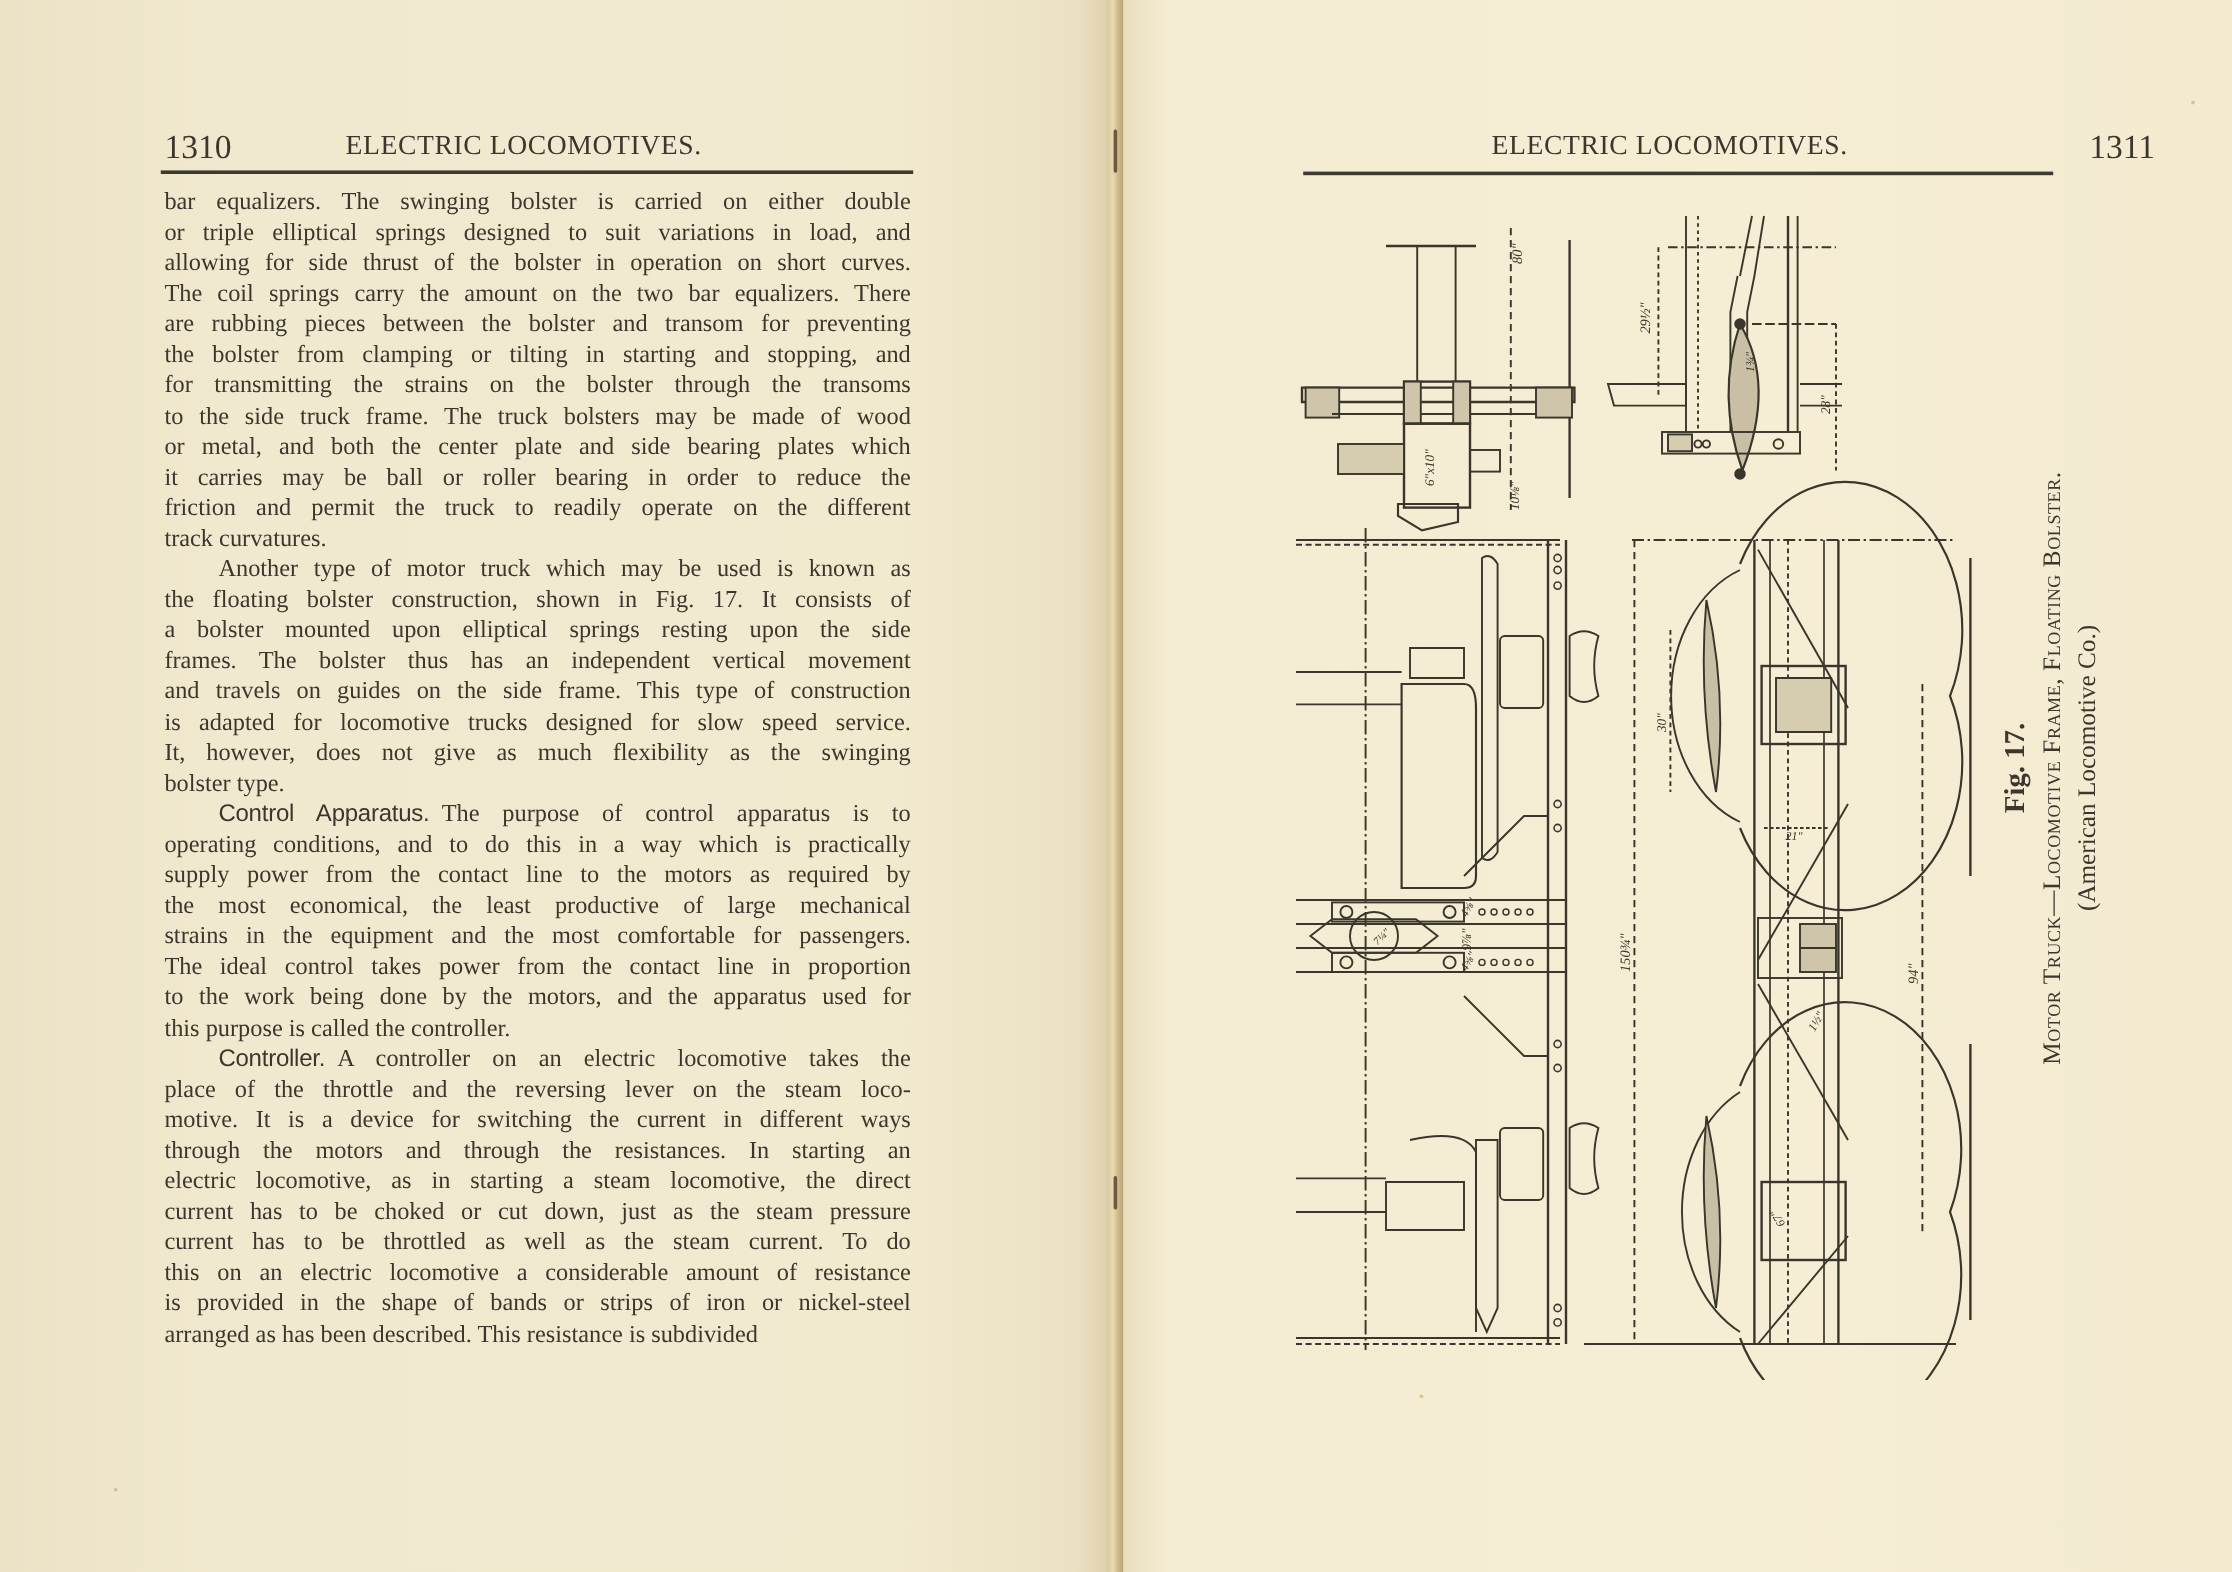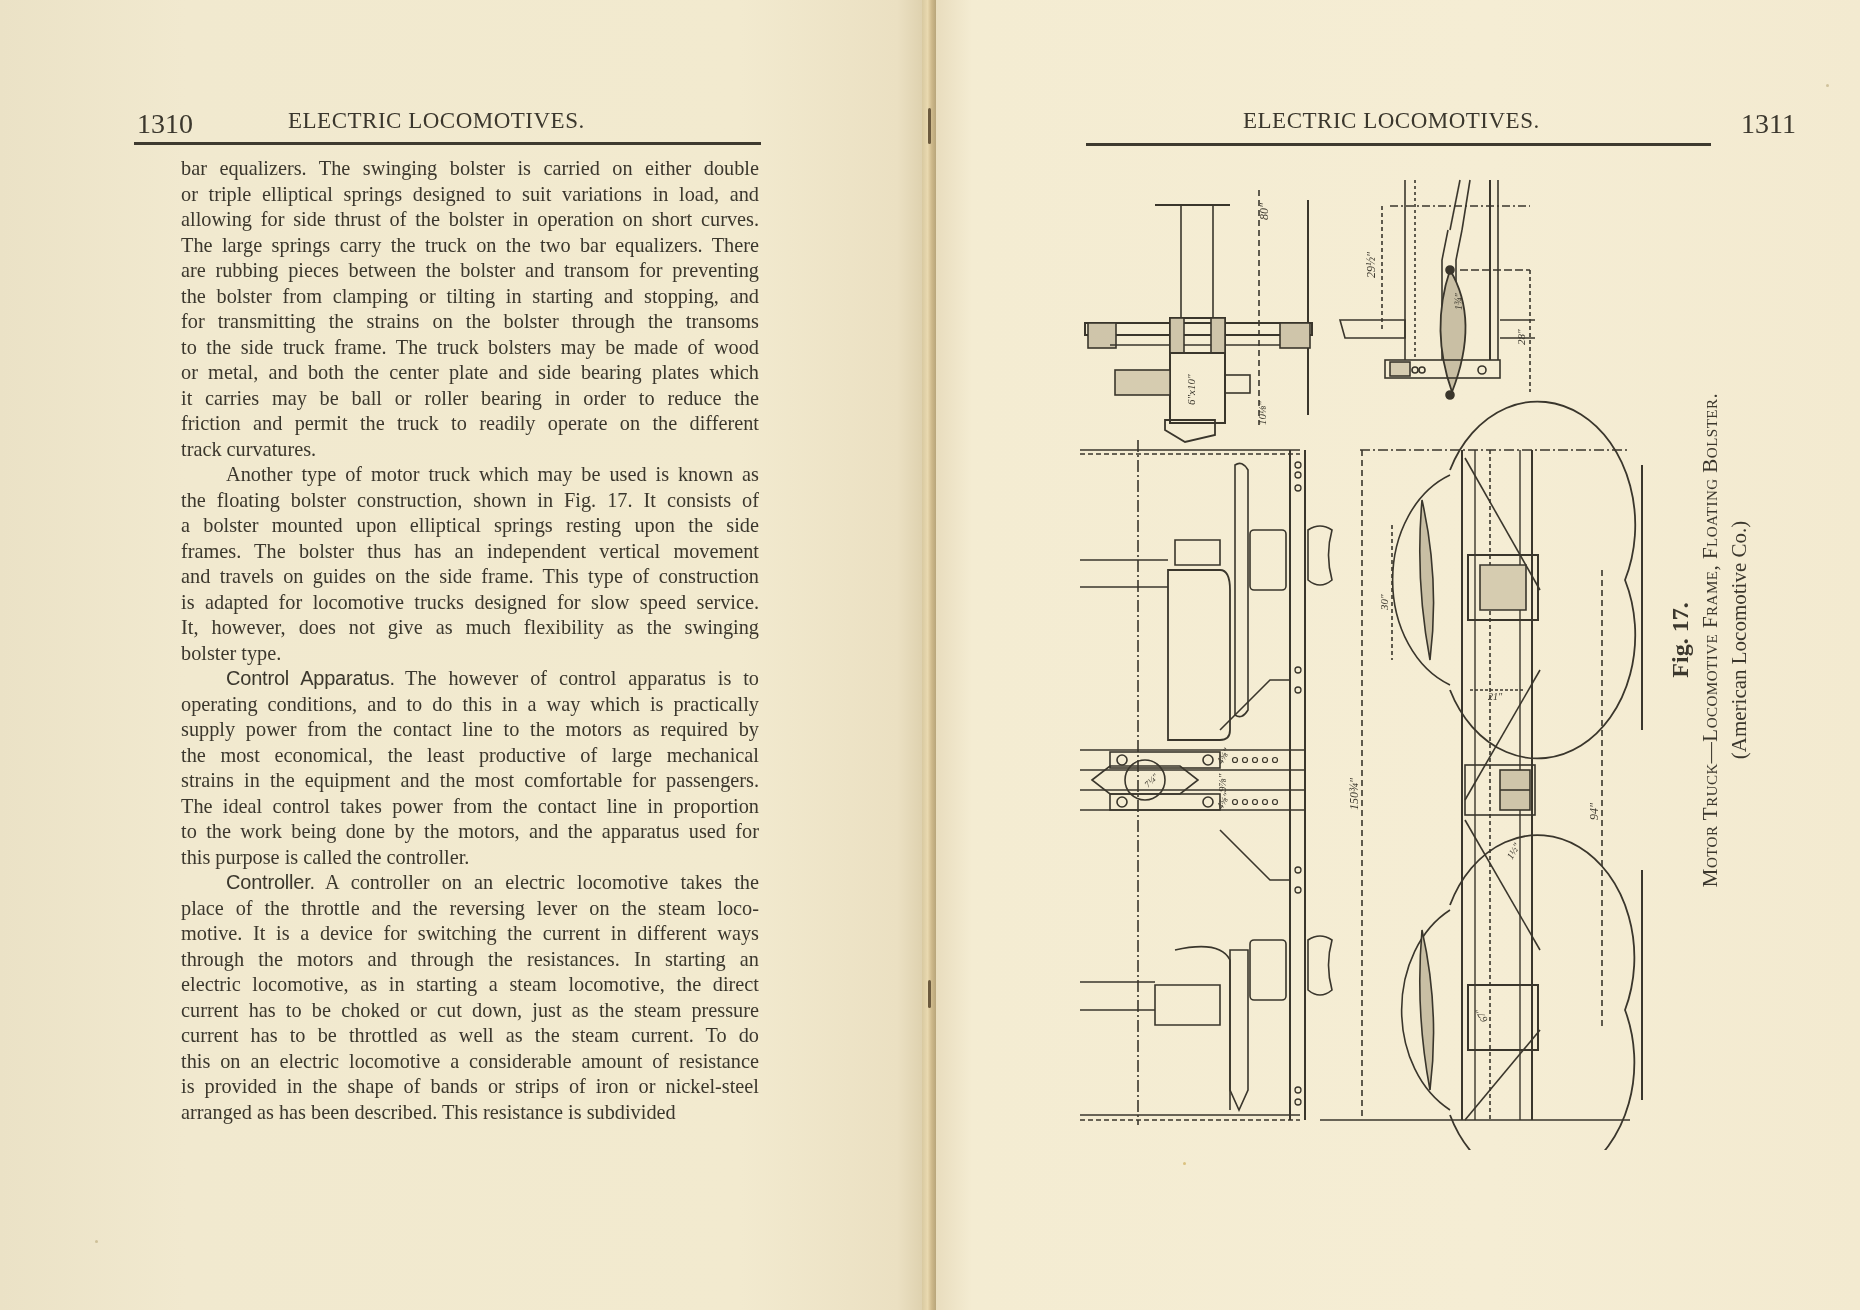--- a/index.html
+++ b/index.html
@@ -35,21 +35,21 @@
     position: absolute; height: 3px; background: #3e3a2f;
   }
   .folio { position: absolute; top: 108px; font-size: 28px; color: #3b372d; }
 
   .body-text {
     position: absolute; left: 137px; top: 156px; width: 622px;
     font-size: 20.3px; line-height: 25.5px; color: #3b372d;
   }
   .body-text .line {
     display: block; height: 25.5px; white-space: nowrap;
-    text-align: justify; text-align-last: justify; margin-left: 44px;
+    text-align: justify; text-align-last: justify;
   }
   .body-text .line.last { text-align-last: left; }
   .body-text .line.indent { padding-left: 45px; }
   .body-text .bold { font-family: "Liberation Sans", "DejaVu Sans", sans-serif; font-weight: normal; font-size: 20px; letter-spacing: -0.2px; }
 
   .figure { position: absolute; left: 1070px; top: 170px; width: 580px; height: 980px; }
   .figure svg { position: absolute; left: 0; top: 0; }
 
   .caption {
     position: absolute; left: 1665px; top: 960px;
@@ -71,38 +71,38 @@
 <div class="gutter-mark" style="top:980px;height:28px;"></div>
 
 <div class="folio" style="left:137px;">1310</div>
 <div class="running-head" style="left:288px;">ELECTRIC LOCOMOTIVES.</div>
 <div class="head-rule" style="left:134px;top:142px;width:627px;"></div>
 
 <div class="body-text" id="body-text">
     <span class="line"><span>bar equalizers.  The swinging bolster is carried on either double</span></span>
     <span class="line"><span>or triple elliptical springs designed to suit variations in load, and</span></span>
     <span class="line"><span>allowing for side thrust of the bolster in operation on short curves.</span></span>
-    <span class="line"><span>The large springs carry the truck on the two bar equalizers.  There</span></span>
+    <span class="line"><span>The coil springs carry the amount on the two bar equalizers.  There</span></span>
     <span class="line"><span>are rubbing pieces between the bolster and transom for preventing</span></span>
     <span class="line"><span>the bolster from clamping or tilting in starting and stopping, and</span></span>
     <span class="line"><span>for transmitting the strains on the bolster through the transoms</span></span>
     <span class="line"><span>to the side truck frame.  The truck bolsters may be made of wood</span></span>
     <span class="line"><span>or metal, and both the center plate and side bearing plates which</span></span>
     <span class="line"><span>it carries may be ball or roller bearing in order to reduce the</span></span>
     <span class="line"><span>friction and permit the truck to readily operate on the different</span></span>
     <span class="line last"><span>track curvatures.</span></span>
     <span class="line indent"><span>Another type of motor truck which may be used is known as</span></span>
     <span class="line"><span>the floating bolster construction, shown in Fig. 17.  It consists of</span></span>
     <span class="line"><span>a bolster mounted upon elliptical springs resting upon the side</span></span>
     <span class="line"><span>frames.  The bolster thus has an independent vertical movement</span></span>
     <span class="line"><span>and travels on guides on the side frame.  This type of construction</span></span>
     <span class="line"><span>is adapted for locomotive trucks designed for slow speed service.</span></span>
     <span class="line"><span>It, however, does not give as much flexibility as the swinging</span></span>
     <span class="line last"><span>bolster type.</span></span>
-    <span class="line indent"><span class="bold">Control Apparatus.</span> <span>The however of control apparatus is to</span></span>
+    <span class="line indent"><span class="bold">Control Apparatus.</span> <span>The purpose of control apparatus is to</span></span>
     <span class="line"><span>operating conditions, and to do this in a way which is practically</span></span>
     <span class="line"><span>supply power from the contact line to the motors as required by</span></span>
     <span class="line"><span>the most economical, the least productive of large mechanical</span></span>
     <span class="line"><span>strains in the equipment and the most comfortable for passengers.</span></span>
     <span class="line"><span>The ideal control takes power from the contact line in proportion</span></span>
     <span class="line"><span>to the work being done by the motors, and the apparatus used for</span></span>
     <span class="line last"><span>this purpose is called the controller.</span></span>
     <span class="line indent"><span class="bold">Controller.</span> <span>A controller on an electric locomotive takes the</span></span>
     <span class="line"><span>place of the throttle and the reversing lever on the steam loco-</span></span>
     <span class="line"><span>motive.  It is a device for switching the current in different ways</span></span>

